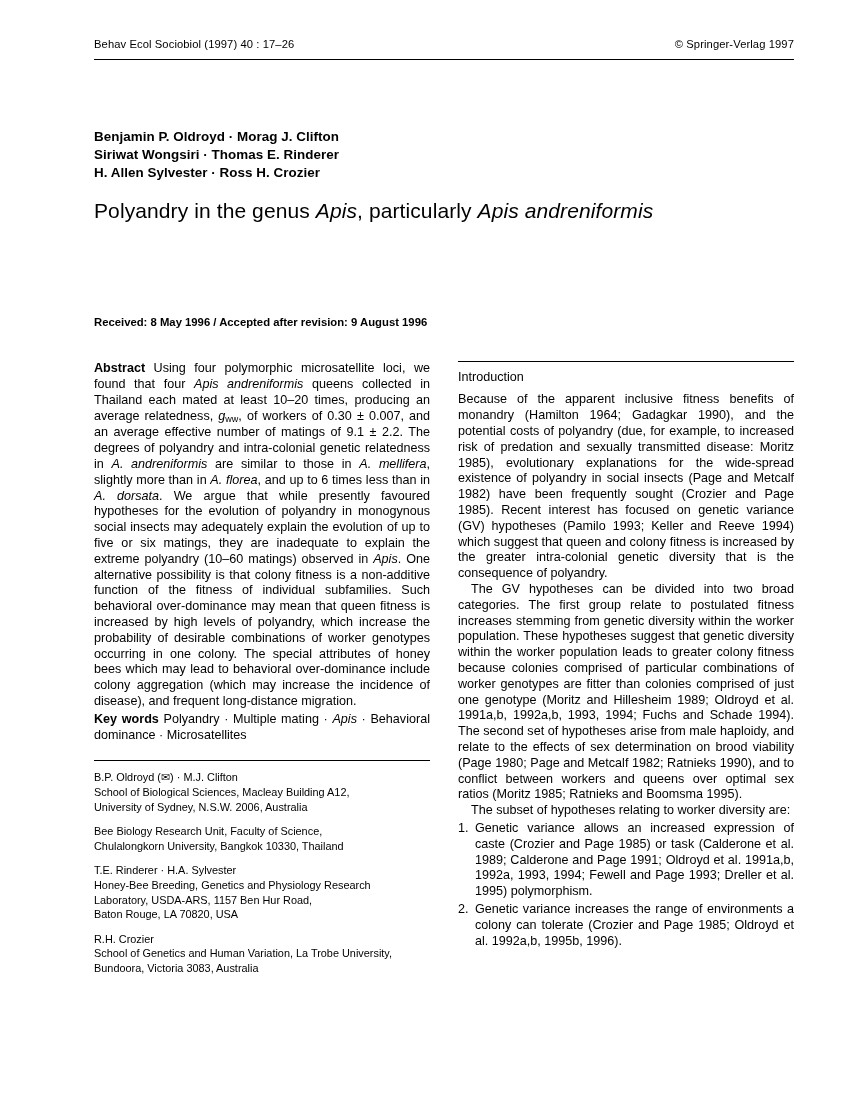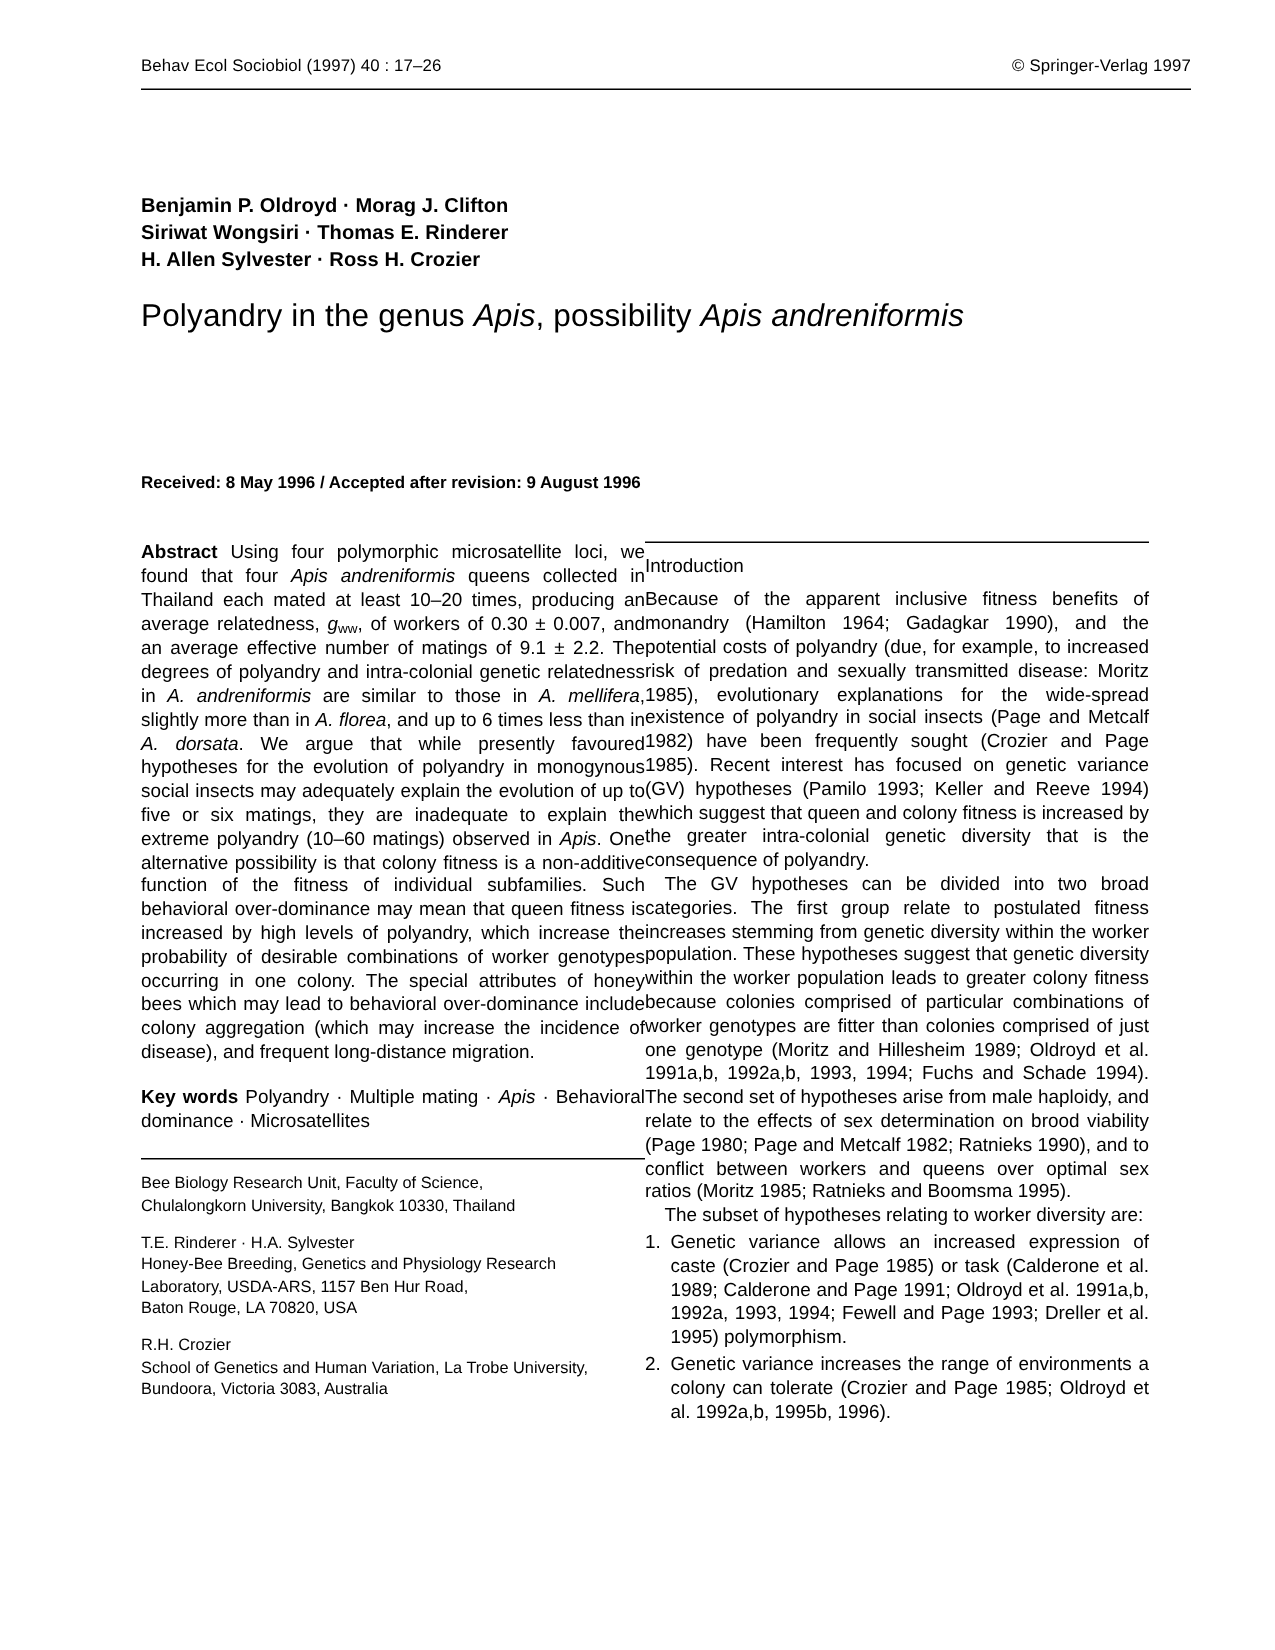--- a/index.html
+++ b/index.html
@@ -57,41 +57,42 @@
   .received {
     margin-top: 93px;
     font-size: 11.3px;
     font-weight: bold;
   }
 
   
   .columns {
     margin-top: 33px;
     display: flex;
+    gap: 28px;
   }
   .col {
     width: 336px;
   }
   .col-left { }
   .col-right { }
 
   p {
     margin: 0;
     font-size: 12.6px;
     line-height: 1.255;
     text-align: justify;
     text-justify: inter-word;
     hyphens: manual;
   }
   .abstract-head { font-weight: bold; }
   .it { font-style: italic; }
   .sub { font-size: 9px; vertical-align: -0.25em; }
 
   .keywords {
-    margin-top: 14px;
+    margin-top: 2px;
     font-size: 12.6px;
     line-height: 1.255;
     text-align: justify;
   }
   .keywords b { font-weight: bold; }
 
   .addr-rule {
     margin-top: 17px;
     border-top: 0.9px solid #000;
     width: 100%;
@@ -146,35 +147,40 @@
     <div class="right">© Springer-Verlag 1997</div>
   </div>
   <div class="rule"></div>
 
   <div class="authors">
     <div>Benjamin P. Oldroyd · Morag J. Clifton</div>
     <div>Siriwat Wongsiri · Thomas E. Rinderer</div>
     <div>H. Allen Sylvester · Ross H. Crozier</div>
   </div>
 
-  <h1 class="title"><span>Polyandry in the genus </span><span class="it">Apis</span><span>, possibility </span><span class="it">Apis andreniformis</span></h1>
+  <h1 class="title"><span>Polyandry in the genus </span><span class="it">Apis</span><span>, particularly </span><span class="it">Apis andreniformis</span></h1>
 
   <div class="received">Received: 8 May 1996 / Accepted after revision: 9 August 1996</div>
 
   <div class="columns">
 
     <div class="col col-left">
 
       <p><span class="abstract-head">Abstract</span><span> Using four polymorphic microsatellite loci, we found that four </span><span class="it">Apis andreniformis</span><span> queens collected in Thailand each mated at least 10–20 times, producing an average relatedness, </span><span class="it">g</span><span class="sub">ww</span><span>, of workers of 0.30 ± 0.007, and an average effective number of matings of 9.1 ± 2.2. The degrees of polyandry and intra-colonial genetic relatedness in </span><span class="it">A. andreniformis</span><span> are similar to those in </span><span class="it">A. mellifera</span><span>, slightly more than in </span><span class="it">A. florea</span><span>, and up to 6 times less than in </span><span class="it">A. dorsata</span><span>. We argue that while presently favoured hypotheses for the evolution of polyandry in monogynous social insects may adequately explain the evolution of up to five or six matings, they are inadequate to explain the extreme polyandry (10–60 matings) observed in </span><span class="it">Apis</span><span>. One alternative possibility is that colony fitness is a non-additive function of the fitness of individual subfamilies. Such behavioral over-dominance may mean that queen fitness is increased by high levels of polyandry, which increase the probability of desirable combinations of worker genotypes occurring in one colony. The special attributes of honey bees which may lead to behavioral over-dominance include colony aggregation (which may increase the incidence of disease), and frequent long-distance migration.</span></p>
 
       <p class="keywords"><b>Key words</b><span> Polyandry · Multiple mating · </span><span class="it">Apis</span><span> · Behavioral dominance · Microsatellites</span></p>
 
       <div class="addr-rule"></div>
 
       <div class="addresses">
+        <div class="addr-block">
+          <div>B.P. Oldroyd (✉) · M.J. Clifton</div>
+          <div>School of Biological Sciences, Macleay Building A12,</div>
+          <div>University of Sydney, N.S.W. 2006, Australia</div>
+        </div>
         <div class="addr-block">
           <div>Bee Biology Research Unit, Faculty of Science,</div>
           <div>Chulalongkorn University, Bangkok 10330, Thailand</div>
         </div>
         <div class="addr-block">
           <div>T.E. Rinderer · H.A. Sylvester</div>
           <div>Honey-Bee Breeding, Genetics and Physiology Research</div>
           <div>Laboratory, USDA-ARS, 1157 Ben Hur Road,</div>
           <div>Baton Rouge, LA 70820, USA</div>
         </div>

